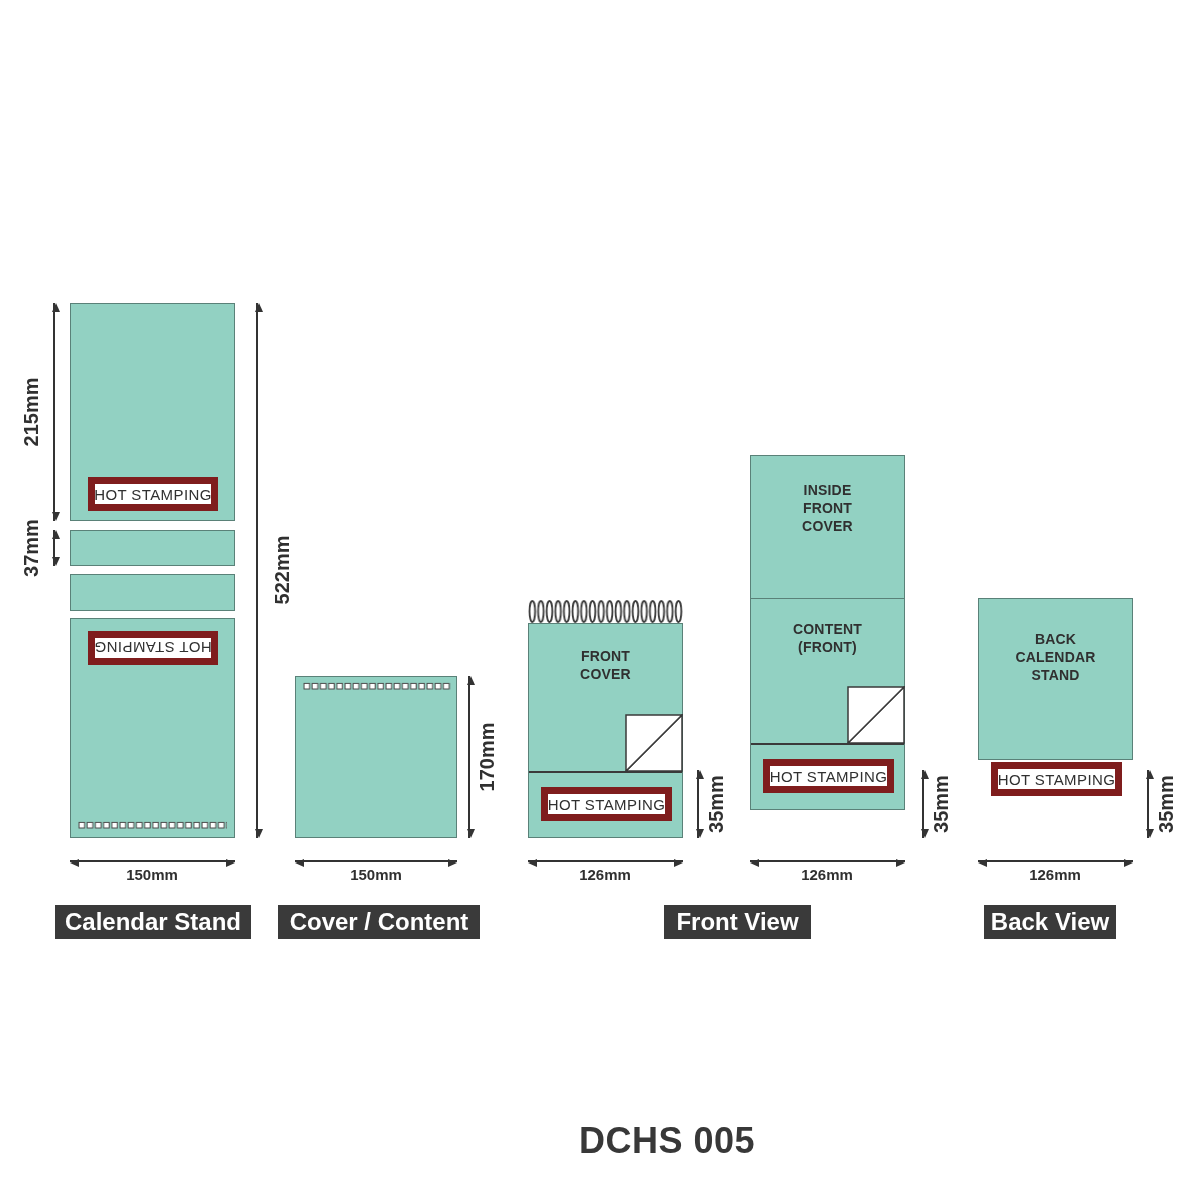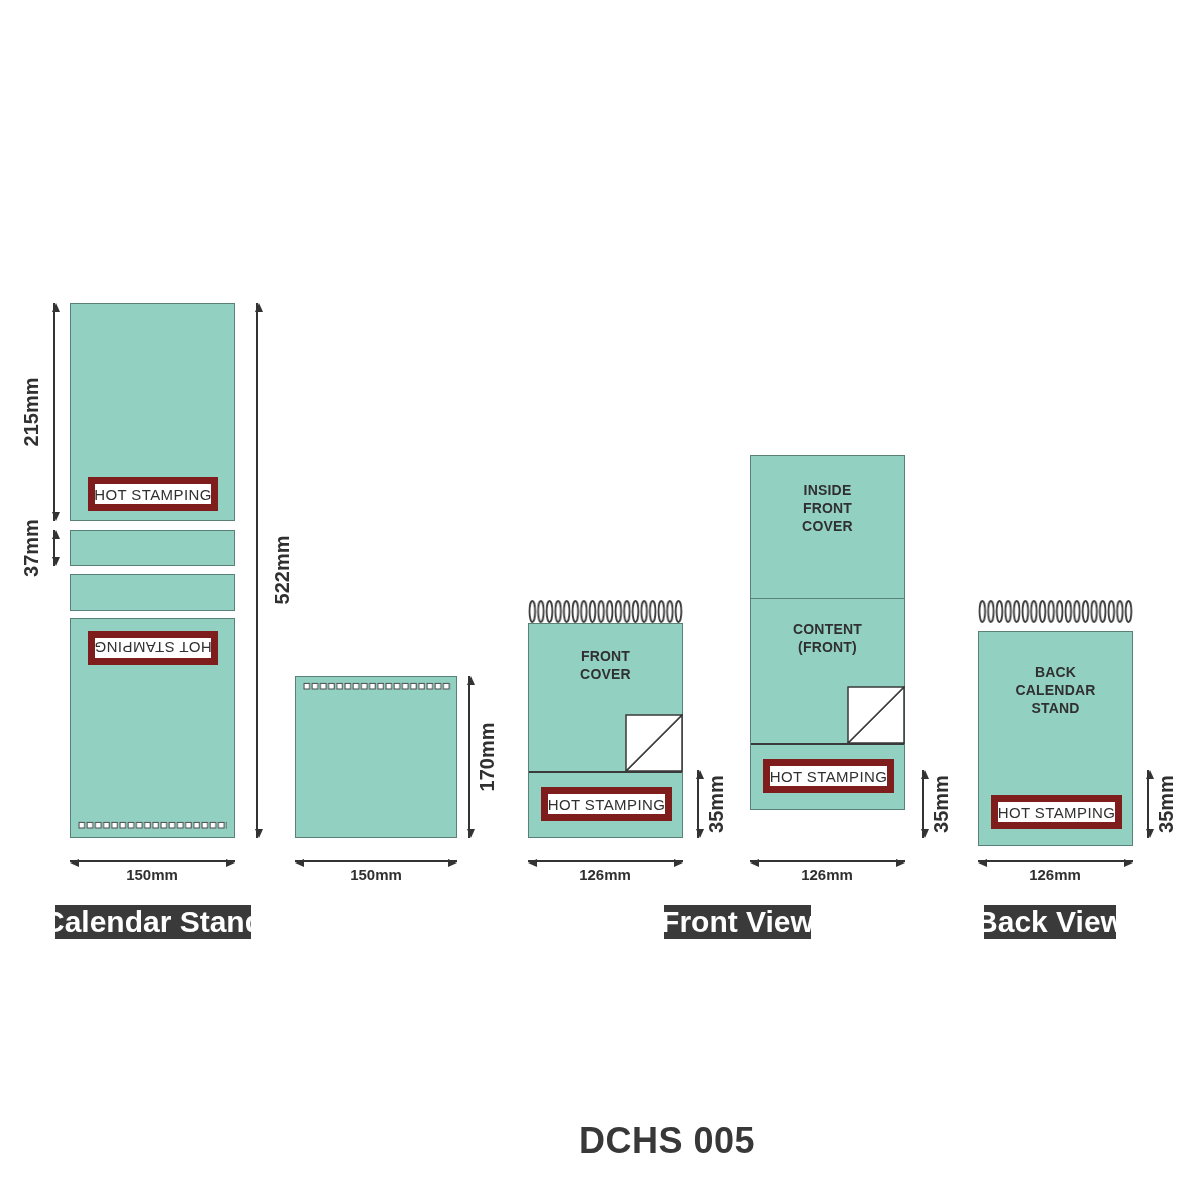--- a/index.html
+++ b/index.html
@@ -31,21 +31,21 @@
   .dim-h::after{right:0;border-left:9px solid #333}
 
   .vlabel{position:absolute;font-weight:700;font-size:20px;color:var(--ink,#2e2e2e);
           white-space:nowrap;transform:translate(-50%,-50%) rotate(-90deg)}
   .hlabel{position:absolute;font-weight:700;font-size:15px;color:var(--ink,#2e2e2e);
           white-space:nowrap;transform:translateX(-50%)}
 
   .deco{position:absolute}
 
   .caption{position:absolute;background:var(--caption_bg,#3a3a3a);color:var(--caption_text,#fff);
-           font-weight:700;font-size:30px;display:flex;align-items:center;justify-content:center;white-space:nowrap}
+           font-weight:700;font-size:24px;display:flex;align-items:center;justify-content:center;white-space:nowrap}
 
   .title{position:absolute;font-weight:700;font-size:36px;color:#383838;text-align:center;letter-spacing:.5px}
 </style>
 </head>
 <body>
 
 <div class="canvas">
 
   <svg width="0" height="0" style="position:absolute" aria-hidden="true">
     <defs>
@@ -129,30 +129,31 @@
     <div class="hs" style="left:12px;top:160px;width:131px;height:34px">HOT STAMPING</div>
   </div>
   <div class="dim-v" style="left:922px;top:770px;height:68px"></div>
   <div class="vlabel" style="left:941px;top:804px">35mm</div>
   <div class="dim-h" style="left:750px;top:860px;width:155px"></div>
   <div class="hlabel" style="left:827px;top:866px">126mm</div>
 
   <svg class="deco" style="left:978px;top:599px" width="155" height="25">
       <rect width="155" height="25" fill="url(#coil-pat)"></rect>
     </svg>
-  <div class="panel" style="left:978px;top:631px;width:155px;height:215px">
+  <div class="panel" style="left:978px;top:598px;width:155px;height:162px">
     <div class="plabel" style="top:32px">BACK
 CALENDAR
 STAND</div>
     <div class="hs" style="left:12px;top:163px;width:131px;height:34px">HOT STAMPING</div>
   </div>
   <div class="dim-v" style="left:1147px;top:770px;height:68px"></div>
   <div class="vlabel" style="left:1166px;top:804px">35mm</div>
   <div class="dim-h" style="left:978px;top:860px;width:155px"></div>
   <div class="hlabel" style="left:1055px;top:866px">126mm</div>
 
   <div class="caption" style="left:55px;top:905px;width:196px;height:34px">Calendar Stand</div>
+  <div class="caption" style="left:278px;top:905px;width:202px;height:34px">Cover / Content</div>
   <div class="caption" style="left:664px;top:905px;width:147px;height:34px">Front View</div>
   <div class="caption" style="left:984px;top:905px;width:132px;height:34px">Back View</div>
 
   <div class="title" style="left:517px;top:1120px;width:300px">DCHS 005</div>
 
 </div>
 
 </body></html>

